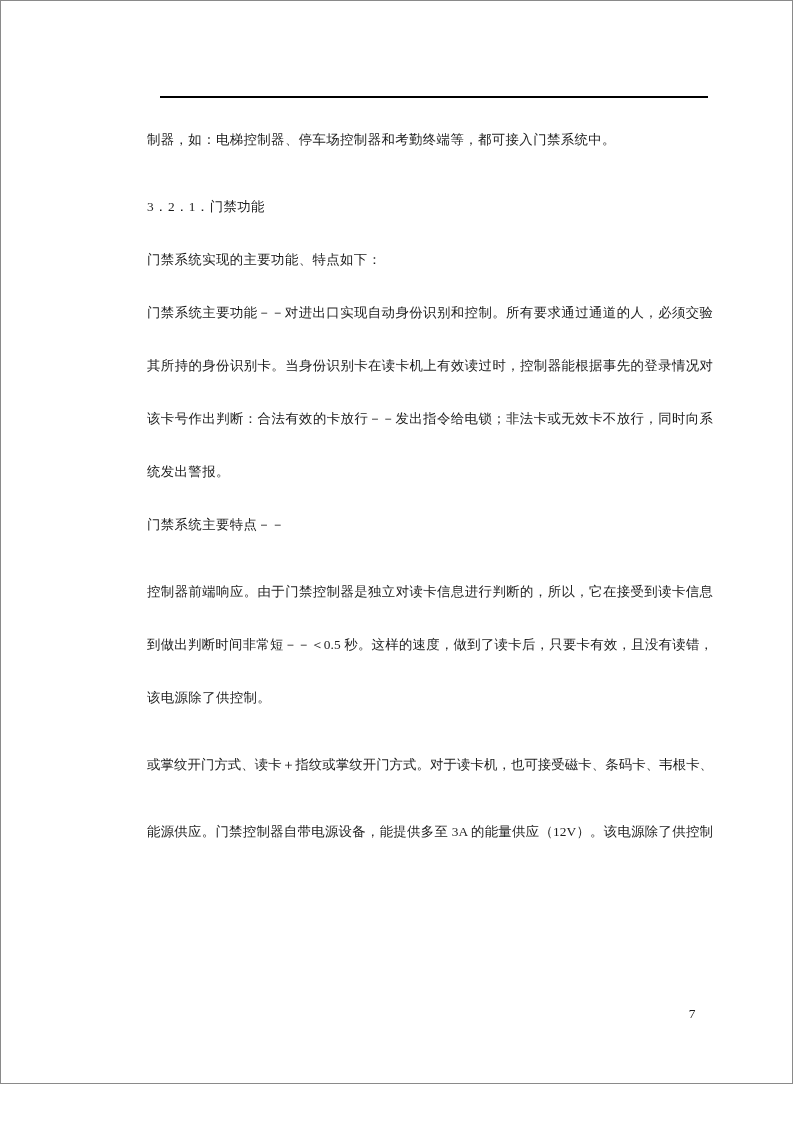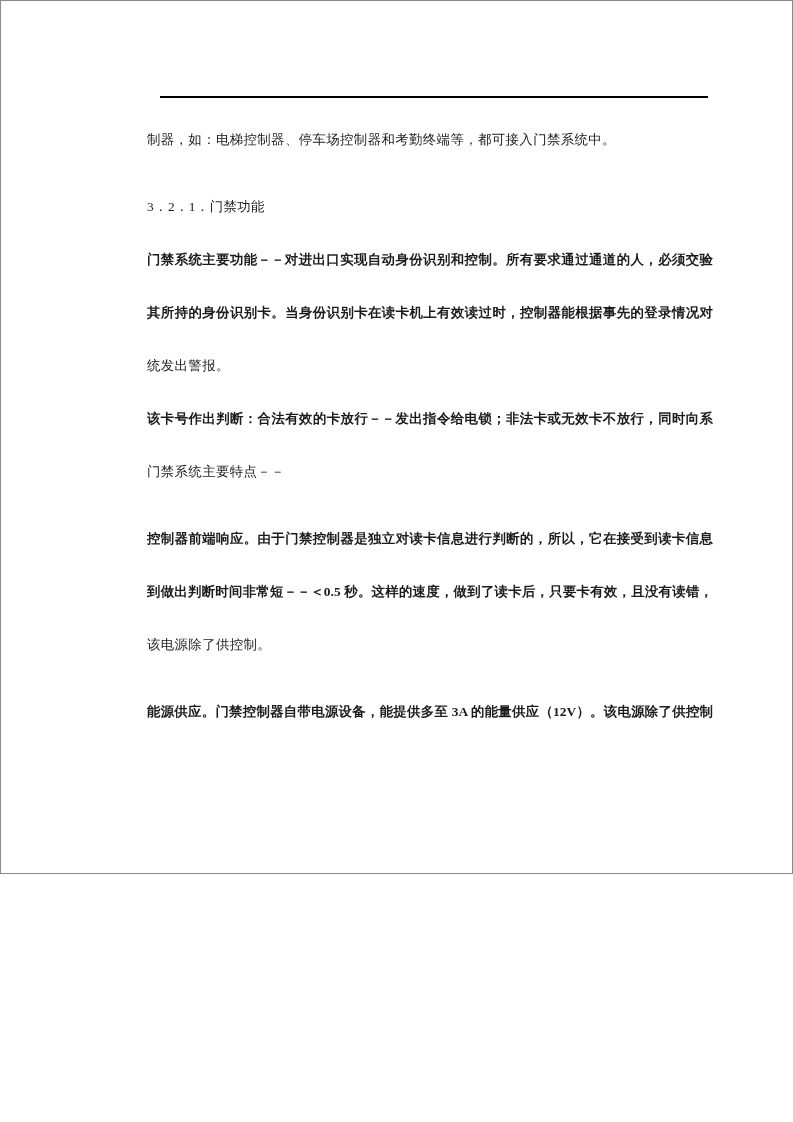--- a/index.html
+++ b/index.html
@@ -3,21 +3,21 @@
 <meta charset="utf-8">
 <style>
   html, body {
     margin: 0;
     padding: 0;
     background: #ffffff;
   }
   .page {
     position: relative;
     width: 793px;
-    height: 874px;
+    height: 1084px;
     background: #ffffff;
     outline: 1px solid #8a8a8a;
     outline-offset: -1px;
     overflow: hidden;
     font-family: "Liberation Serif", "DejaVu Serif", serif;
     color: #1c1c1c;
     font-size: 13.4px;
   }
   .header-rule {
     position: absolute;
@@ -38,21 +38,20 @@
   .line {
     height: 53px;
     line-height: 53px;
     overflow: hidden;
     text-align: left;
   }
   .line:not(.justify) { letter-spacing: 0.4px; }
   .line.justify {
     text-align: justify;
     text-align-last: justify;
-    font-weight: bold;
   }
   .page-number {
     position: absolute;
     left: 680px;
     top: 1000px;
     width: 24px;
     height: 28px;
     line-height: 28px;
     text-align: center;
   }
@@ -63,33 +62,37 @@
 <div class="page">
   <div class="header-rule"></div>
   <div class="content" id="content">
       <div class="paragraph">
         <div class="line">制器，如：电梯控制器、停车场控制器和考勤终端等，都可接入门禁系统中。</div>
       </div>
       <div class="paragraph gap">
         <div class="line">3．2．1．门禁功能</div>
       </div>
       <div class="paragraph">
+        <div class="line">门禁系统实现的主要功能、特点如下：</div>
+      </div>
+      <div class="paragraph">
         <div class="line justify">门禁系统主要功能－－对进出口实现自动身份识别和控制。所有要求通过通道的人，必须交验</div>
         <div class="line justify">其所持的身份识别卡。当身份识别卡在读卡机上有效读过时，控制器能根据事先的登录情况对</div>
+        <div class="line justify">该卡号作出判断：合法有效的卡放行－－发出指令给电锁；非法卡或无效卡不放行，同时向系</div>
         <div class="line">统发出警报。</div>
-        <div class="line justify">该卡号作出判断：合法有效的卡放行－－发出指令给电锁；非法卡或无效卡不放行，同时向系</div>
       </div>
       <div class="paragraph">
         <div class="line">门禁系统主要特点－－</div>
       </div>
       <div class="paragraph gap">
         <div class="line justify">控制器前端响应。由于门禁控制器是独立对读卡信息进行判断的，所以，它在接受到读卡信息</div>
         <div class="line justify">到做出判断时间非常短－－＜0.5 秒。这样的速度，做到了读卡后，只要卡有效，且没有读错，</div>
         <div class="line">该电源除了供控制。</div>
       </div>
       <div class="paragraph gap">
+        <div class="line justify">或掌纹开门方式、读卡＋指纹或掌纹开门方式。对于读卡机，也可接受磁卡、条码卡、韦根卡、</div>
       </div>
       <div class="paragraph gap">
         <div class="line justify">能源供应。门禁控制器自带电源设备，能提供多至 3A 的能量供应（12V）。该电源除了供控制</div>
       </div>
     </div>
   <div class="page-number">7</div>
 </div>
 
 </body></html>

